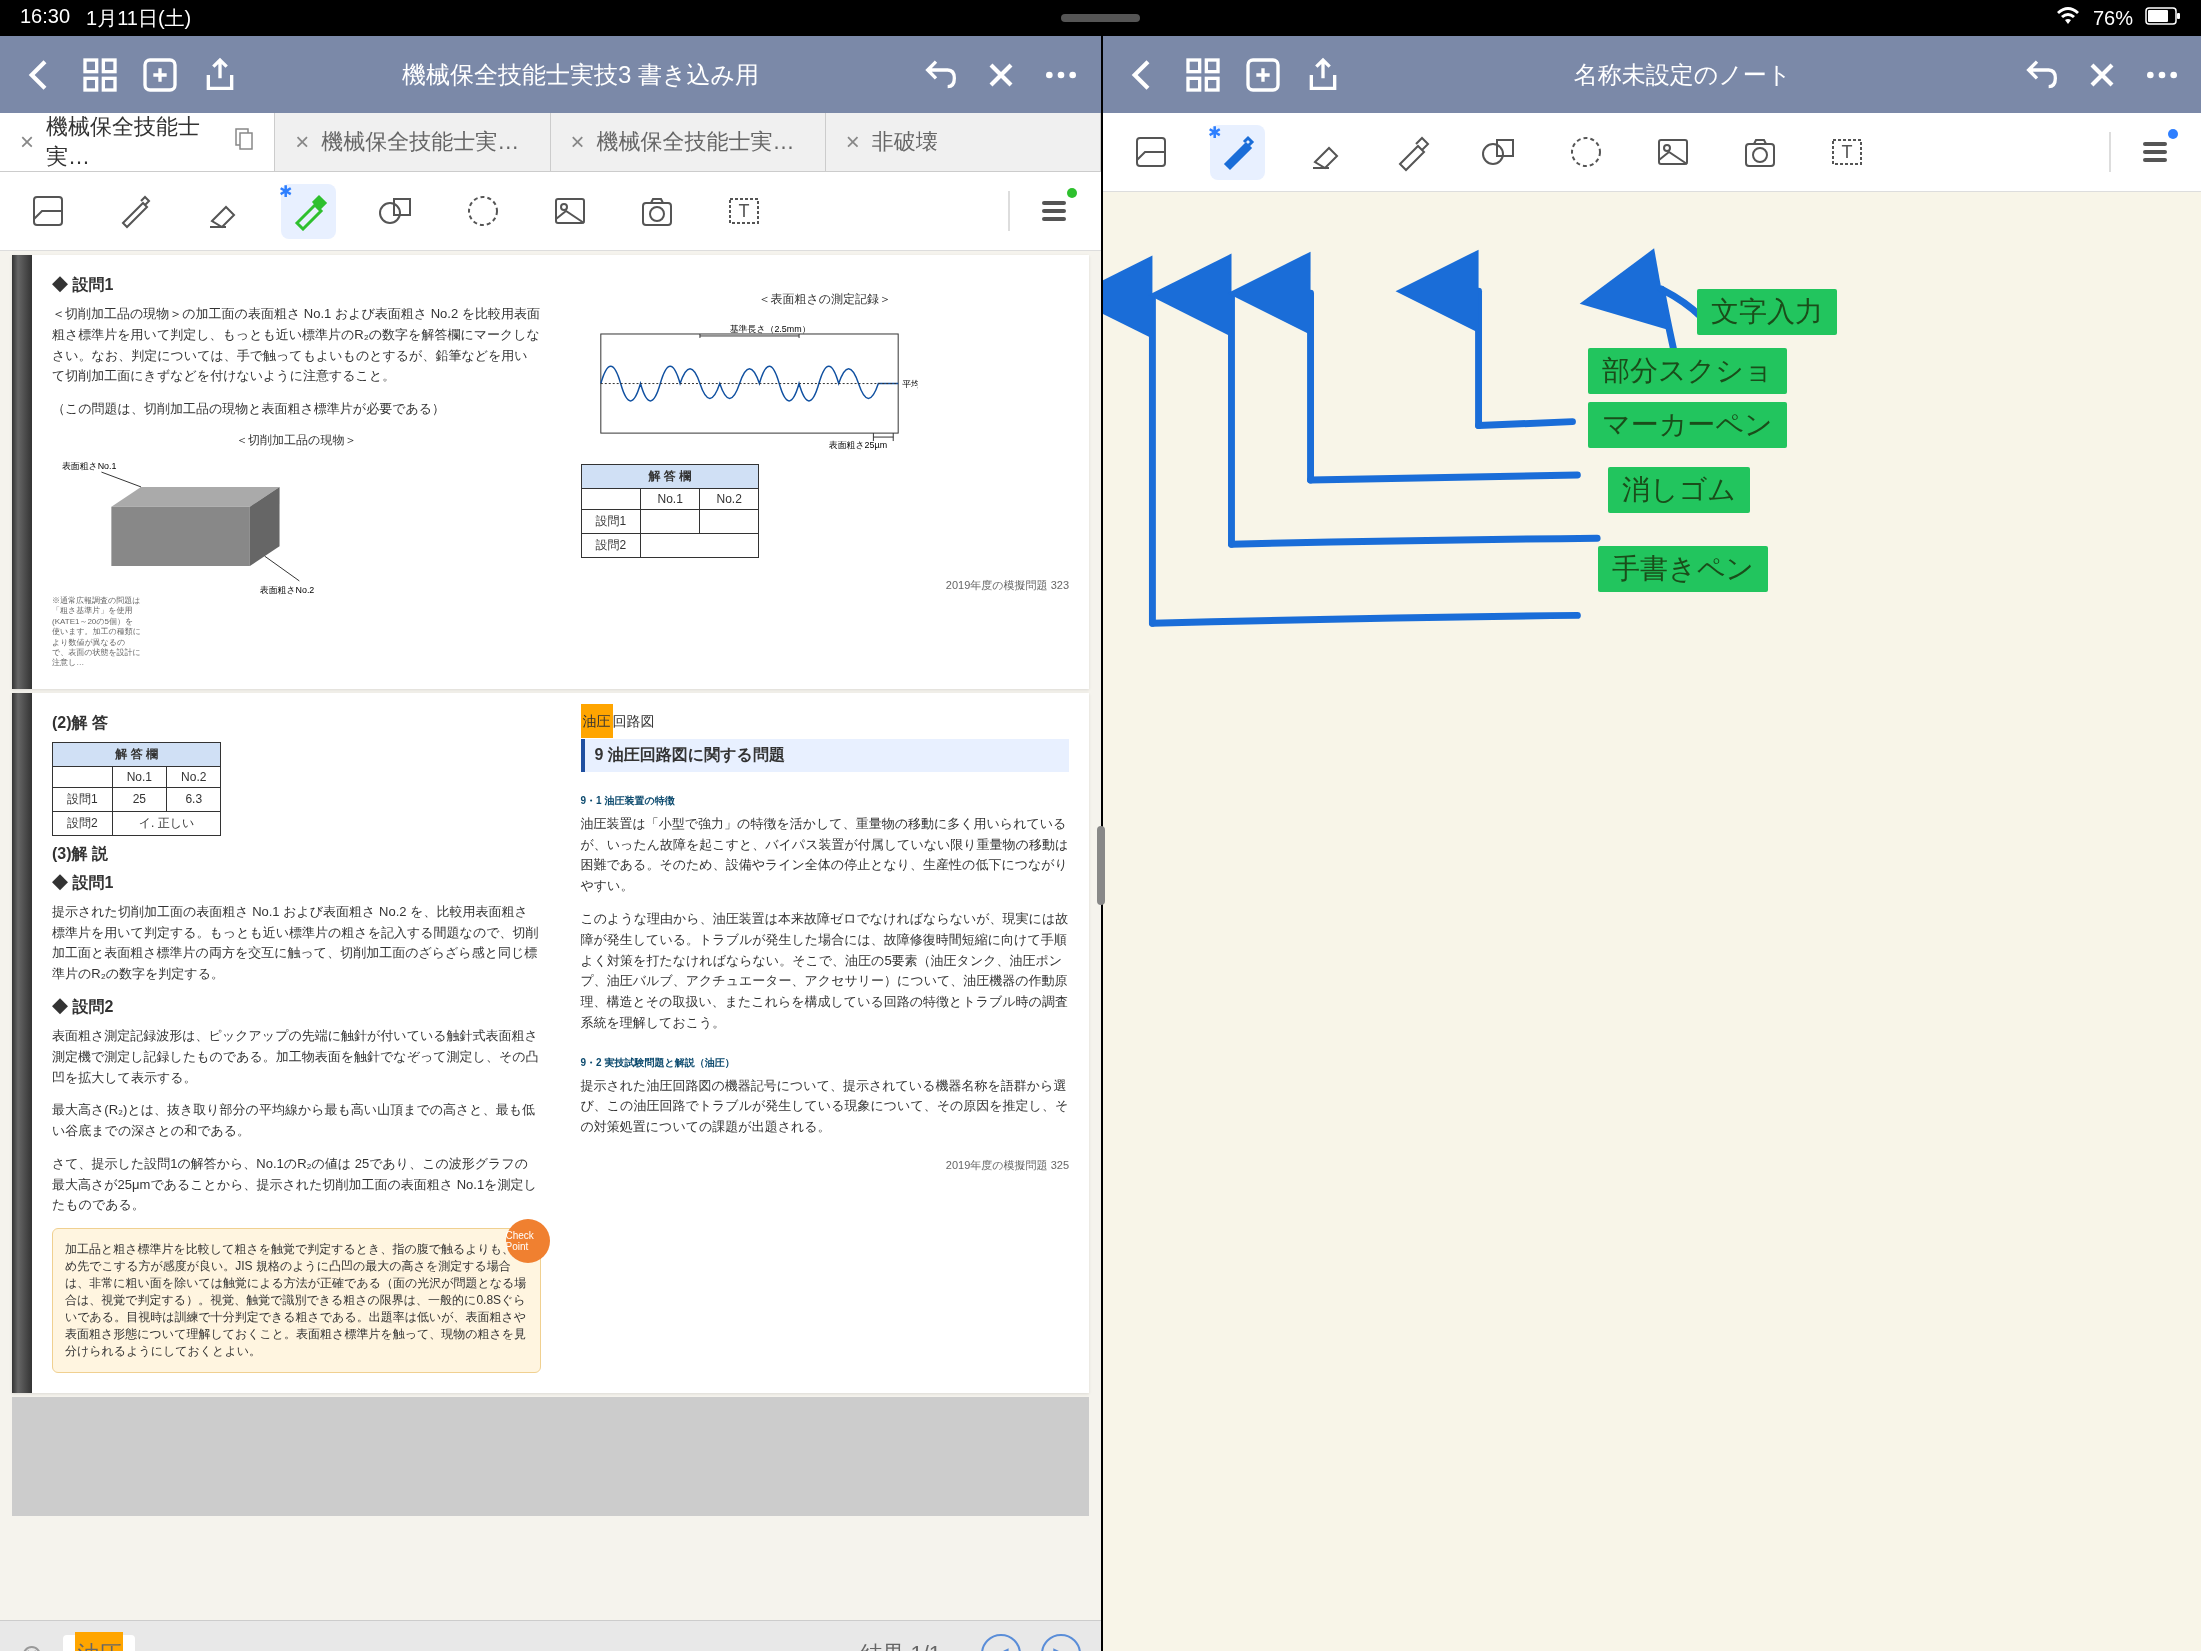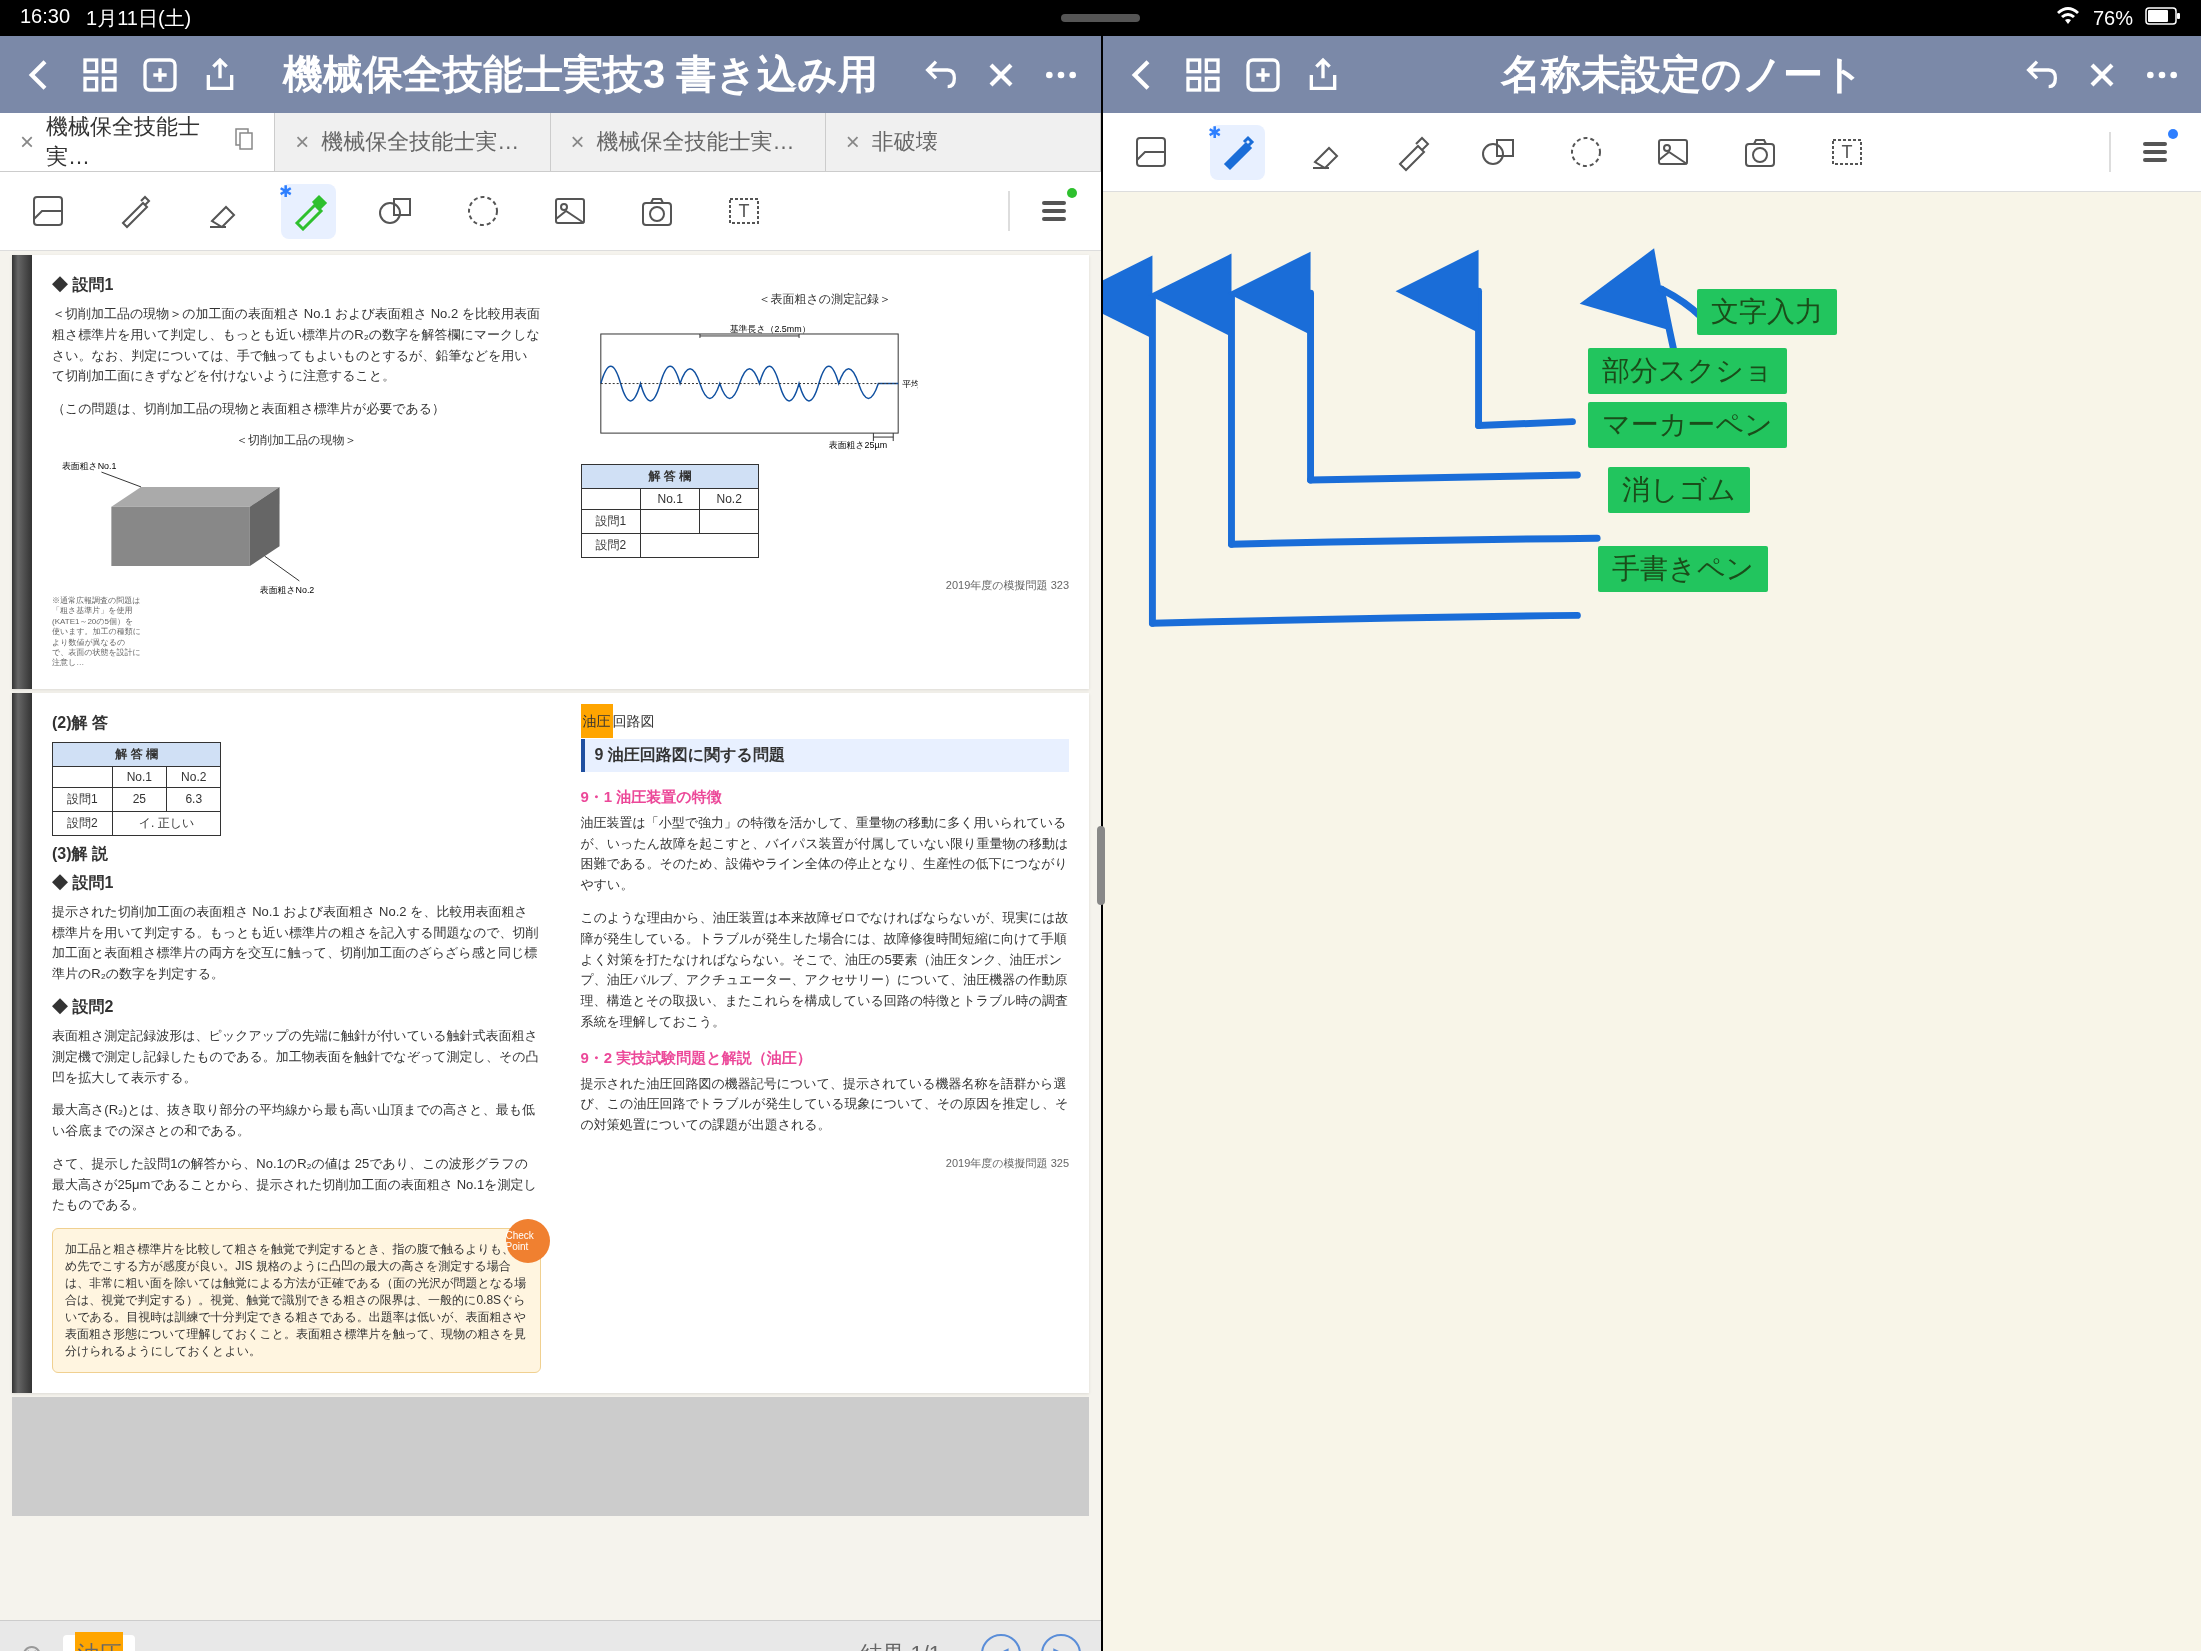--- a/index.html
+++ b/index.html
@@ -7,21 +7,21 @@
 .pane{height:100%;display:flex;flex-direction:column}
 .left{width:1101px}
 .right{width:1101px;border-left:2px solid #000}
 .status-bar{height:36px;background:#000;color:#fff;display:flex;align-items:center;padding:0 20px;font-size:20px;font-weight:500}
 .status-left{flex:1;display:flex;gap:16px}
 .status-center{flex:1;display:flex;justify-content:center}
 .grabber{width:79px;height:8px;background:#555;border-radius:4px}
 .status-right{flex:1;display:flex;justify-content:flex-end;gap:12px;align-items:center}
 .nav-bar{height:77px;background:#7b89a8;display:flex;align-items:center;padding:0 20px;gap:20px;color:#fff}
 .nav-icon{width:40px;height:40px;display:flex;align-items:center;justify-content:center;cursor:pointer}
-.nav-title{flex:1;font-size:40px;font-weight:700;text-align:center}
+.nav-title{flex:1;font-size:24px;font-weight:400;text-align:center}
 .nav-end{display:flex;gap:20px}
 .tabs{height:59px;background:#e8e8e8;display:flex;border-bottom:1px solid #ccc}
 .tab{flex:1;display:flex;align-items:center;padding:0 20px;gap:12px;font-size:22px;color:#666;border-right:1px solid #ccc;background:#f0f0f0}
 .tab.active{background:#fff;color:#333}
 .tab-close{font-size:24px;color:#888}
 .tool-bar{height:79px;background:#fff;display:flex;align-items:center;padding:0 20px;gap:32px;border-bottom:1px solid #ddd}
 .tool{width:55px;height:55px;display:flex;align-items:center;justify-content:center;cursor:pointer;position:relative}
 .tool svg{width:40px;height:40px}
 .tool-active{background:#e8f0ff;border-radius:8px}
 .bt-dot{position:absolute;top:4px;right:4px;width:10px;height:10px;background:#2e7fff;border-radius:50%}
@@ -30,21 +30,21 @@
 .content{flex:1;overflow:auto;background:#f5f3ed;position:relative}
 .doc-spread{display:flex;gap:40px;background:#fff;margin:4px 12px;padding:20px;box-shadow:0 1px 3px rgba(0,0,0,0.1)}
 .doc-col{flex:1;font-size:14px;color:#333}
 .doc-title{font-size:16px;font-weight:bold;margin-bottom:8px}
 .doc-text{font-size:13px;line-height:1.6;margin-bottom:12px}
 .doc-table{border-collapse:collapse;margin:8px 0;font-size:12px}
 .doc-table td,.doc-table th{border:1px solid #333;padding:3px 14px;text-align:center}
 .doc-table th{background:#e8f0ff}
 .hl{background:#ffa500;padding:9px 2px}
 .section-head{background:#e8f0ff;padding:6px 10px;font-size:16px;font-weight:bold;border-left:4px solid #2050a0;margin-bottom:8px}
-.section-sub{font-size:15px;font-weight:bold;color:#ec4899;margin:16px 0 6px}
+.section-sub{font-size:10px;font-weight:bold;color:#0c4a6e;margin:22px 0 6px}
 .callout{background:#fff5e0;border:1px solid #f0d090;border-radius:6px;padding:12px;font-size:12px;margin-top:12px;position:relative}
 .callout-badge{position:absolute;right:-10px;top:-10px;width:44px;height:44px;background:#f08030;border-radius:50%;color:#fff;font-size:10px;display:flex;align-items:center;justify-content:center}
 .page-footer{text-align:right;font-size:11px;color:#666;margin-top:20px}
 .search-bar{height:67px;background:#e8e8e8;display:flex;align-items:center;padding:0 20px;gap:20px;font-size:22px;color:#666;border-top:1px solid #ccc}
 .search-chip{background:#fff;padding:4px 12px;border-radius:4px}
 .search-chip .hl{background:#ffa500}
 .search-result{margin-left:auto;margin-right:20px}
 .nav-btn{width:40px;height:40px;border:2px solid #5a8dd8;border-radius:50%;display:flex;align-items:center;justify-content:center;color:#5a8dd8;font-size:20px}
 .note-content{flex:1;background:#f8f5e8;position:relative}
 .annotation{position:absolute;background:#22c55e;padding:4px 14px;border-radius:2px;font-size:28px;color:#1a4d1a;font-weight:500}

